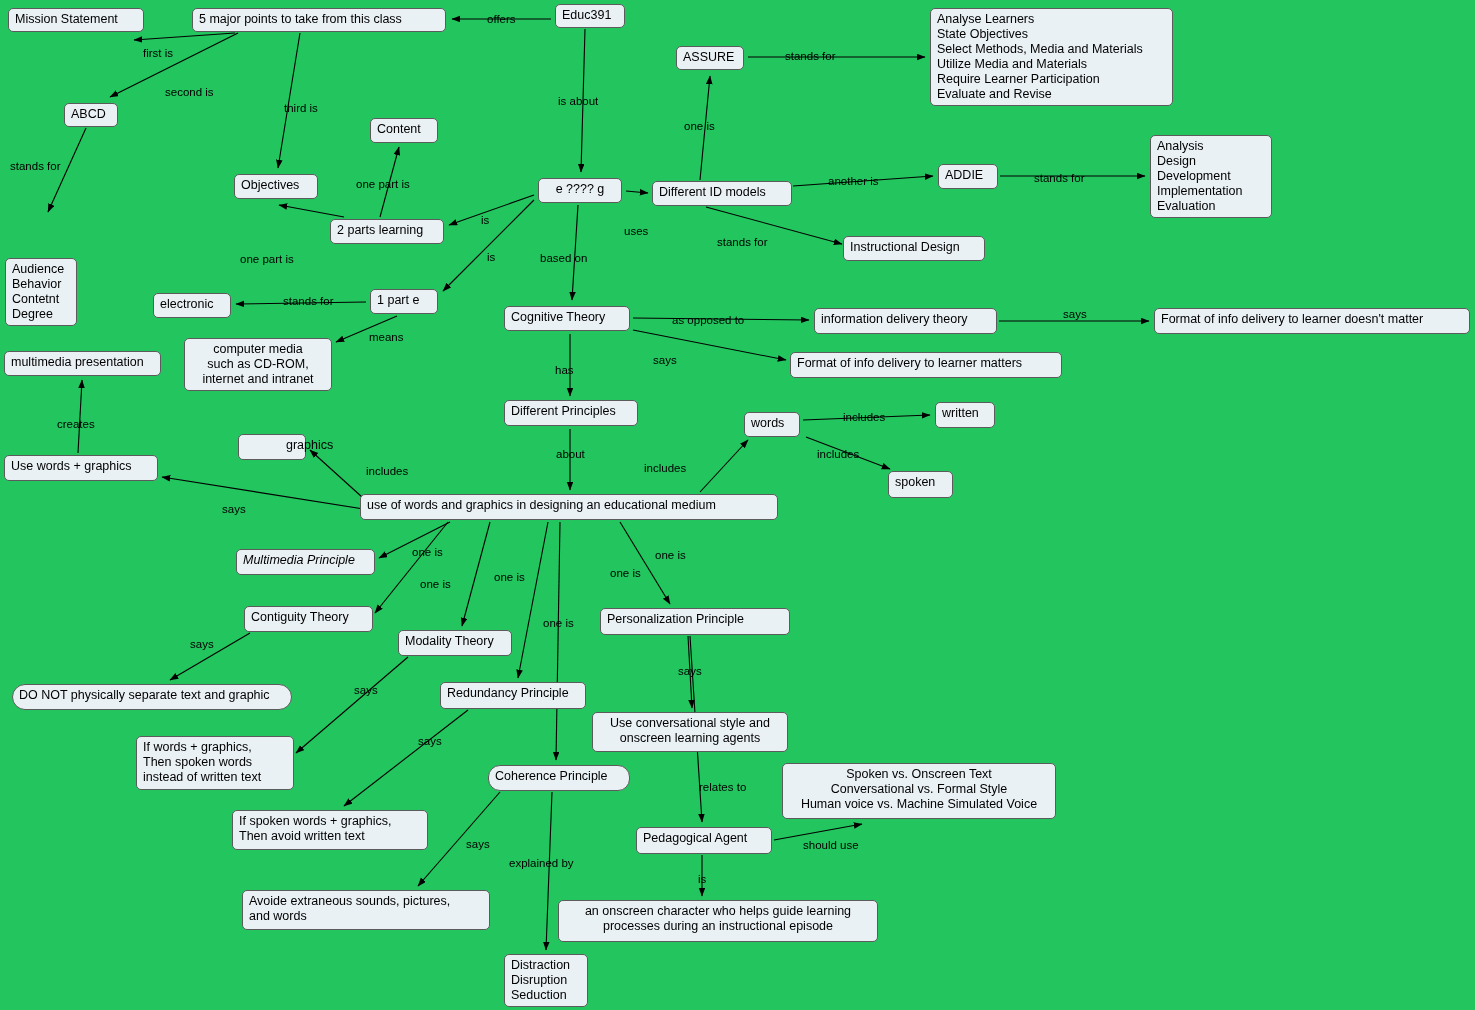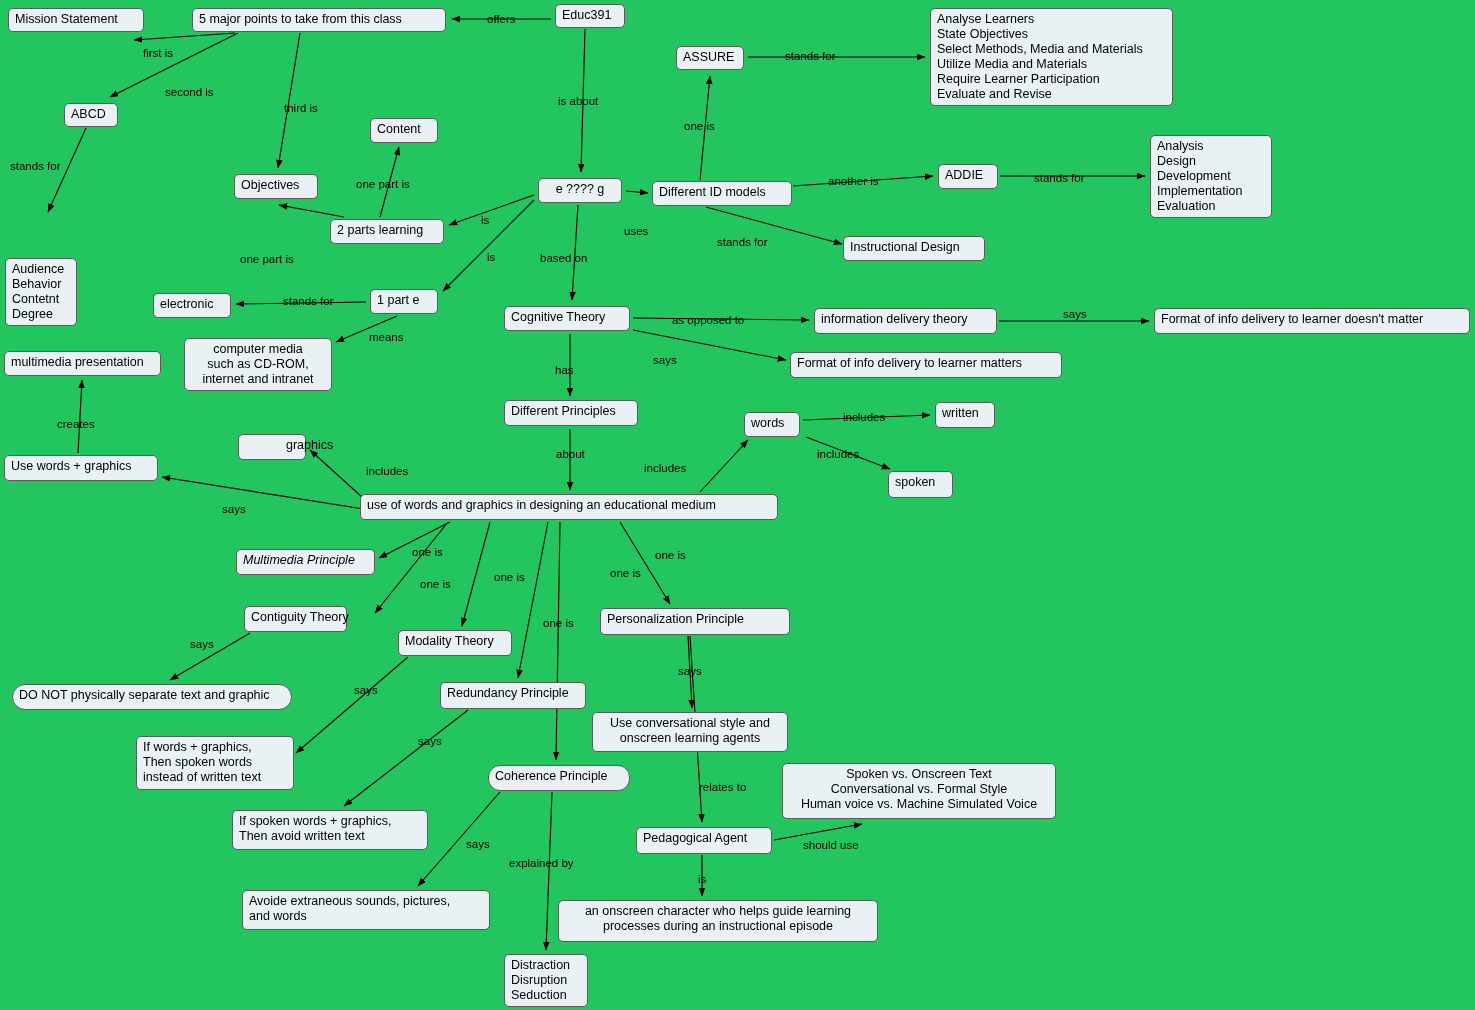--- a/index.html
+++ b/index.html
@@ -192,21 +192,21 @@
       <div class="node" style="left: 4px; top: 351px; width: 157px; min-height: 25px;">multimedia presentation</div>
       <div class="node" style="left: 790px; top: 352px; width: 272px; min-height: 26px;">Format of info delivery to learner matters</div>
       <div class="node" style="left: 504px; top: 400px; width: 134px; min-height: 26px;">Different Principles</div>
       <div class="node" style="left: 744px; top: 412px; width: 56px; min-height: 25px;">words</div>
       <div class="node" style="left: 935px; top: 402px; width: 60px; min-height: 26px;">written</div>
       <div class="node" style="left: 238px; top: 434px; width: 68px; min-height: 26px; padding-left: 47px;">graphics</div>
       <div class="node" style="left: 4px; top: 455px; width: 154px; min-height: 26px;">Use words + graphics</div>
       <div class="node" style="left: 888px; top: 471px; width: 65px; min-height: 27px;">spoken</div>
       <div class="node" style="left: 360px; top: 494px; width: 418px; min-height: 26px;">use of words and graphics in designing an educational medium</div>
       <div class="node" style="left: 236px; top: 549px; width: 139px; min-height: 26px; font-style: italic;">Multimedia Principle</div>
-      <div class="node" style="left: 244px; top: 606px; width: 103px; min-height: 26px;">Contiguity Theory</div>
+      <div class="node" style="left: 244px; top: 606px; width: 129px; min-height: 26px;">Contiguity Theory</div>
       <div class="node" style="left: 600px; top: 608px; width: 190px; min-height: 27px;">Personalization Principle</div>
       <div class="node" style="left: 398px; top: 630px; width: 114px; min-height: 26px;">Modality Theory</div>
       <div class="node" style="left: 12px; top: 684px; width: 280px; min-height: 26px; border-radius: 13px;">DO NOT physically separate text and graphic</div>
       <div class="node" style="left: 440px; top: 682px; width: 146px; min-height: 27px;">Redundancy Principle</div>
       <div class="node center" style="left: 592px; top: 712px; width: 196px; min-height: 40px;">Use conversational style and
 onscreen learning agents</div>
       <div class="node" style="left: 136px; top: 736px; width: 158px; min-height: 54px;">If words + graphics,
 Then spoken words
 instead of written text</div>
       <div class="node" style="left: 488px; top: 765px; width: 142px; min-height: 26px; border-radius: 12px;">Coherence Principle</div>

